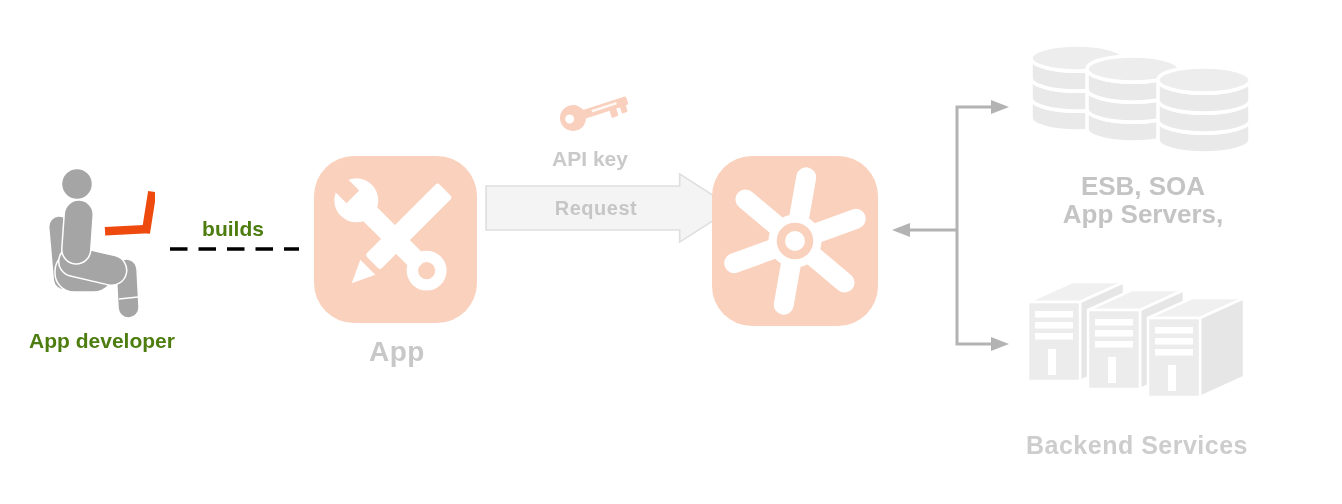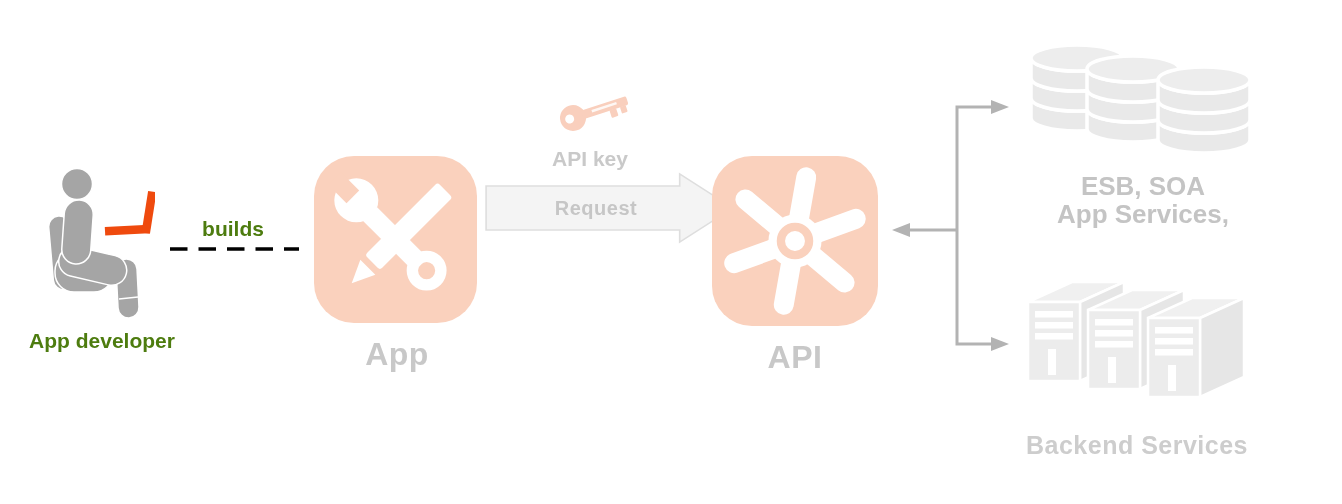--- a/index.html
+++ b/index.html
@@ -13,21 +13,21 @@
     --arrow-border:#dedede;
   }
   html,body{margin:0;padding:0;background:#fff;}
   .canvas{
     position:relative;width:1342px;height:504px;background:#fff;overflow:hidden;
     font-family:"Liberation Sans","DejaVu Sans",sans-serif;
   }
   .abs{position:absolute;}
   .lbl{position:absolute;text-align:center;font-weight:bold;line-height:1.2;}
   .lbl-black{color:#4d7c0f;font-size:21px;}
-  .lbl-muted{color:#c8c8c8;font-size:32px;letter-spacing:0.5px;}
+  .lbl-muted{color:#c8c8c8;font-size:28px;letter-spacing:0.5px;}
   .lbl-keytext{color:#c9c9c9;font-size:21px;}
   .lbl-esb{color:#c4c4c4;font-size:26px;line-height:28px;}
   .lbl-backend{color:#cdcdcd;font-size:25px;letter-spacing:0.5px;}
   .node-icon{
     position:absolute;background:var(--salmon);border-radius:40px;
     display:flex;align-items:center;justify-content:center;
   }
   .node-icon svg{width:100%;height:100%;}
   .arrow-wrap{position:absolute;padding-left:24px;}
   .arrow-wrap svg{position:absolute;left:0;top:0;width:100%;height:100%;}
@@ -110,21 +110,20 @@
         <rect x="44" y="5" width="12" height="42" rx="6" transform="rotate(70 50 50)"></rect>
         <rect x="44" y="5" width="12" height="42" rx="6" transform="rotate(130 50 50)"></rect>
         <rect x="44" y="5" width="12" height="42" rx="6" transform="rotate(190 50 50)"></rect>
         <rect x="44" y="5" width="12" height="42" rx="6" transform="rotate(250 50 50)"></rect>
         <rect x="44" y="5" width="12" height="42" rx="6" transform="rotate(310 50 50)"></rect>
         <circle cx="50" cy="50" r="16"></circle>
       </g>
       <circle cx="50" cy="50" r="8.5" fill="#ffffff" stroke="#fad1bd" stroke-width="5"></circle>
     </svg>
   </div>
-  <div class="lbl lbl-muted" style="left:745px;top:338px;width:100px;">API</div>
 
   <svg class="abs" style="left:885px;top:98px;" width="135" height="256" viewBox="0 0 135 256">
     <path d="M106,9 H72 V246 H106 M72,132 H25" fill="none" stroke="#b3b3b3" stroke-width="3"></path>
     <polygon points="106,2 124,9 106,16" fill="#b3b3b3"></polygon>
     <polygon points="106,239 124,246 106,253" fill="#b3b3b3"></polygon>
     <polygon points="25,125 7,132 25,139" fill="#b3b3b3"></polygon>
   </svg>
 
   <svg class="abs" style="left:1020px;top:35px;" width="255" height="125" viewBox="0 0 255 125">
     <g fill="#e9e9e9" stroke="#ffffff" stroke-width="3.5">
@@ -140,21 +139,21 @@
       <ellipse cx="113" cy="34" rx="46" ry="13" fill="#ededed"></ellipse>
 
       <path d="M138,85 A46,13 0 0 0 230,85 L230,105 A46,13 0 0 1 138,105 Z"></path>
       <path d="M138,65 A46,13 0 0 0 230,65 L230,85 A46,13 0 0 1 138,85 Z"></path>
       <path d="M138,45 A46,13 0 0 0 230,45 L230,65 A46,13 0 0 1 138,65 Z"></path>
       <ellipse cx="184" cy="45" rx="46" ry="13" fill="#ededed"></ellipse>
     </g>
   </svg>
   <div class="lbl lbl-esb" style="left:1038px;top:172px;width:210px;">
     <div>ESB, SOA</div>
-    <div>App Services,</div>
+    <div>App Servers,</div>
   </div>
 
   <svg class="abs" style="left:1018px;top:280px;" width="260" height="125" viewBox="0 0 260 125">
     <g stroke="#ffffff" stroke-width="2.5">
 
       <polygon points="10,22 62,22 106,2 54,2" fill="#f0f0f0"></polygon>
       <polygon points="62,22 106,2 106,81 62,101" fill="#e6e6e6"></polygon>
       <rect x="10" y="22" width="52" height="79" fill="#ececec"></rect>
       <g fill="#ffffff" stroke="none">
         <rect x="17" y="31" width="38" height="6.5"></rect>

